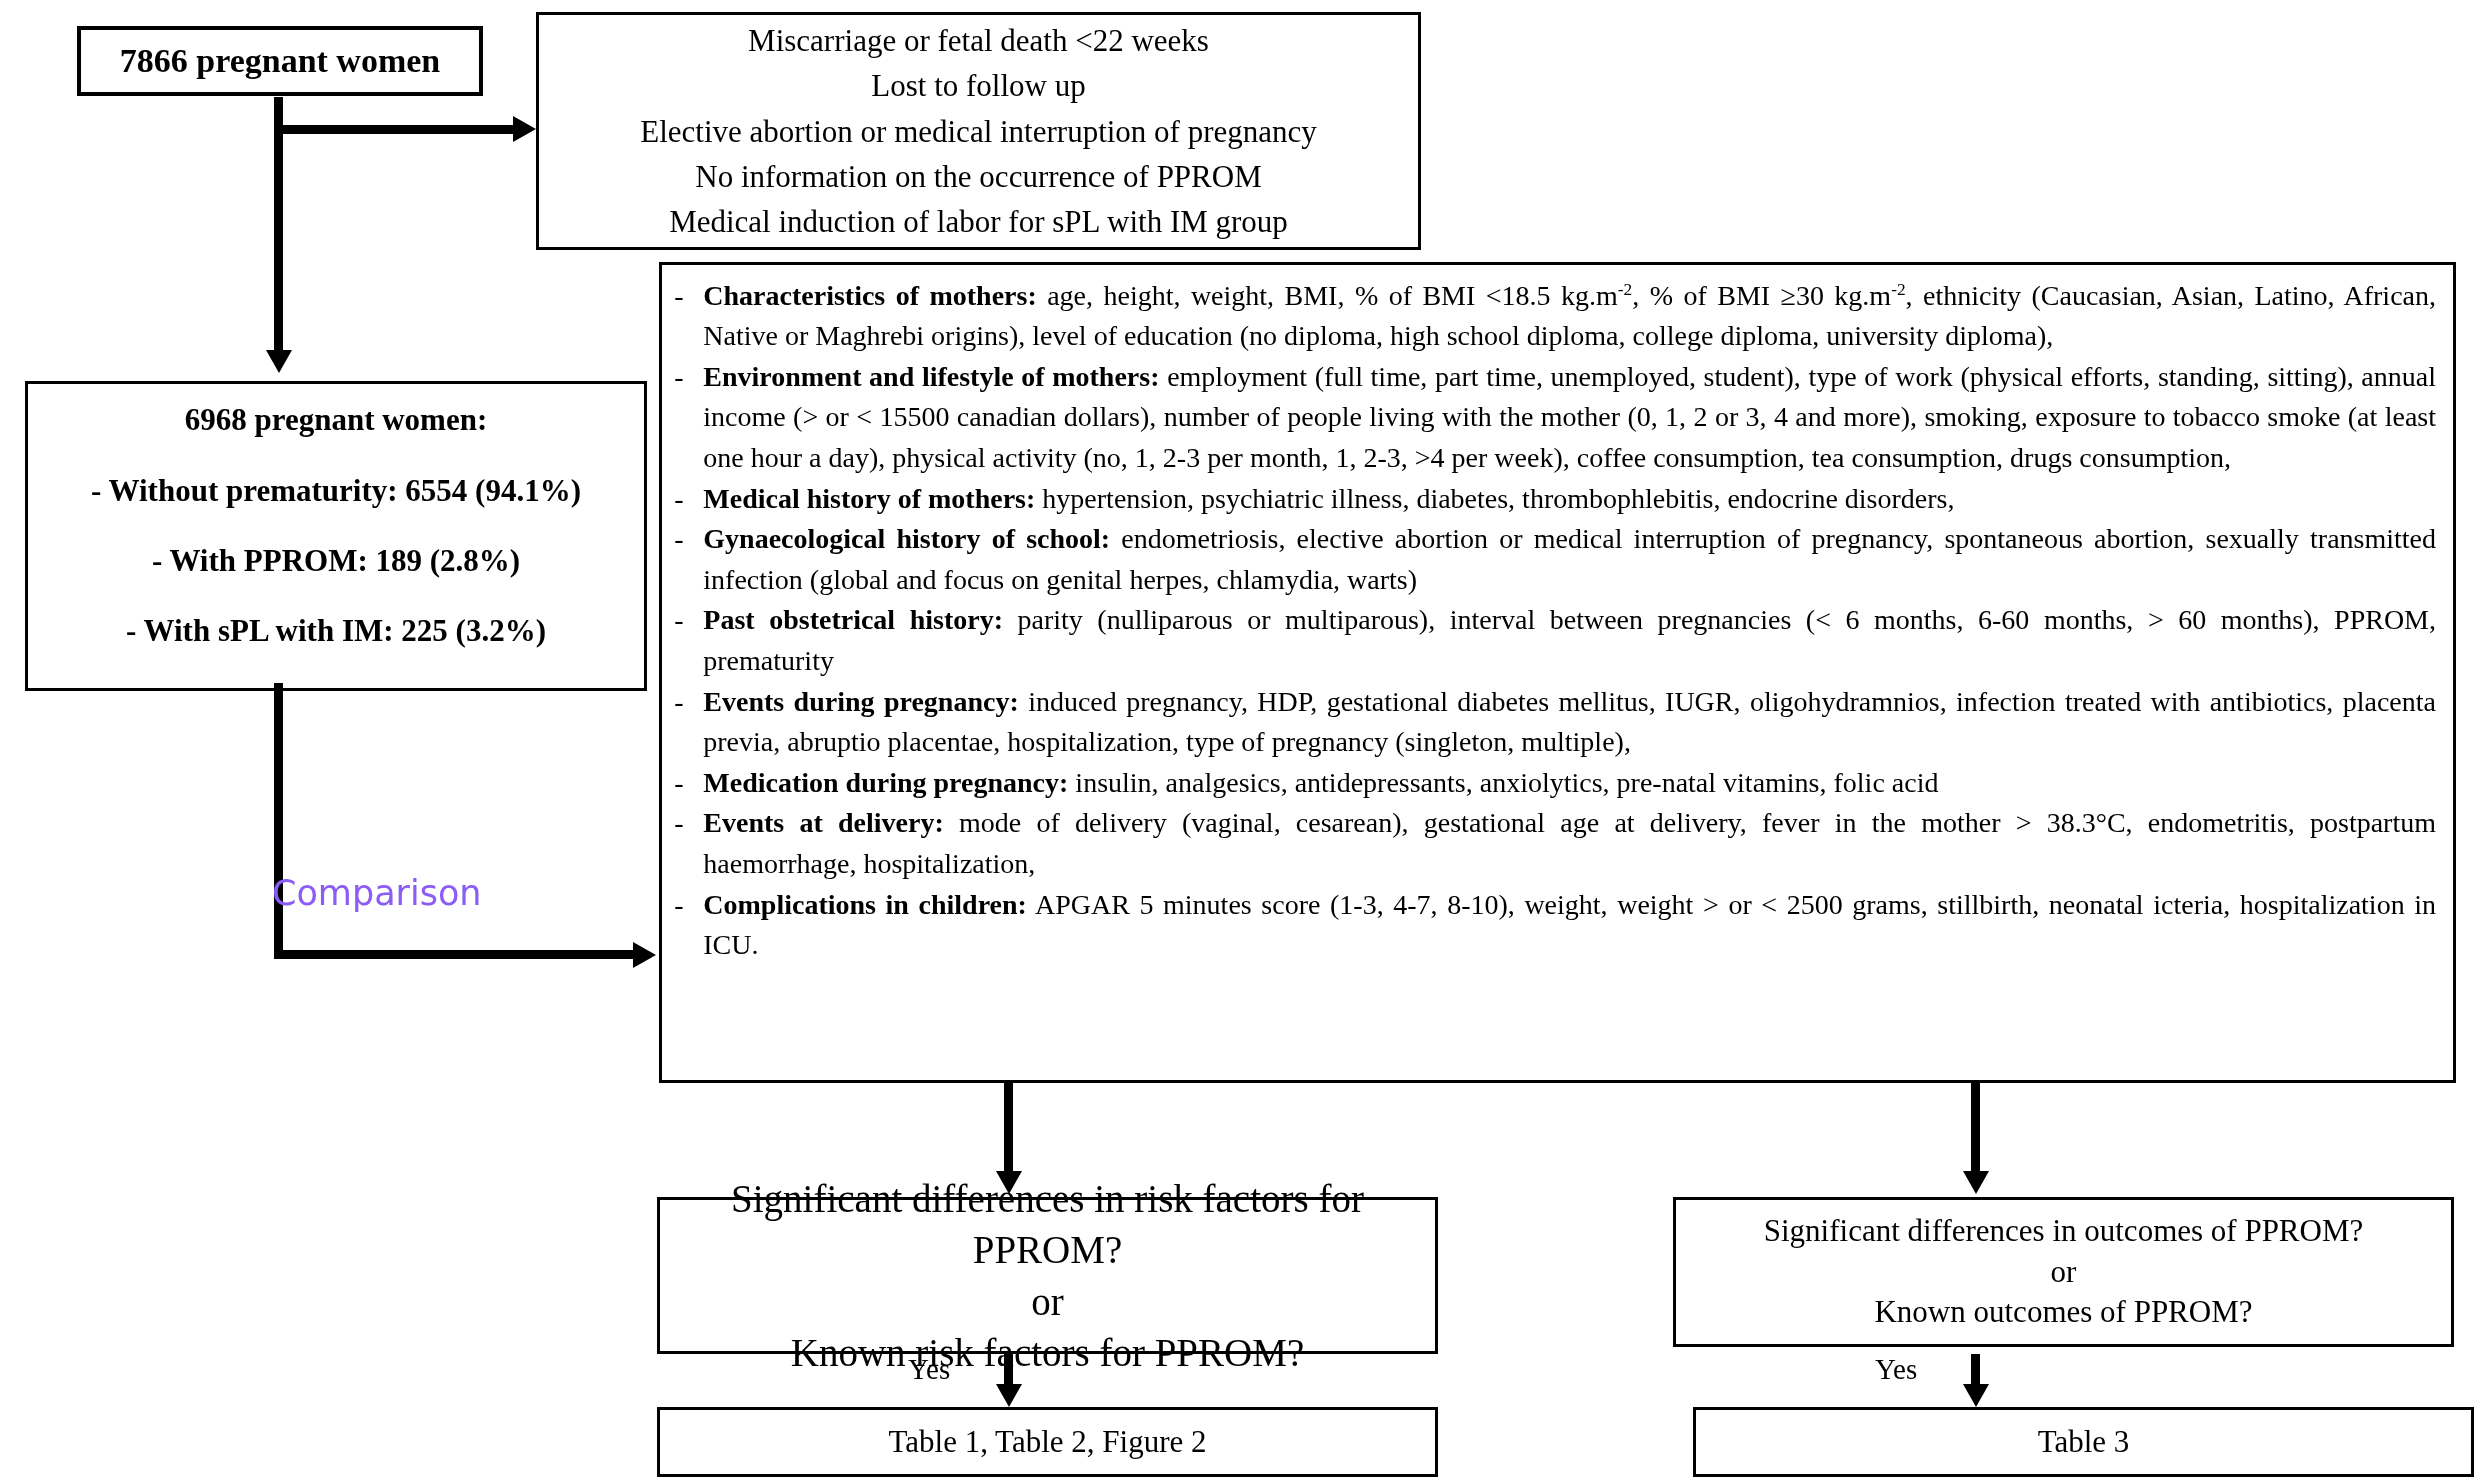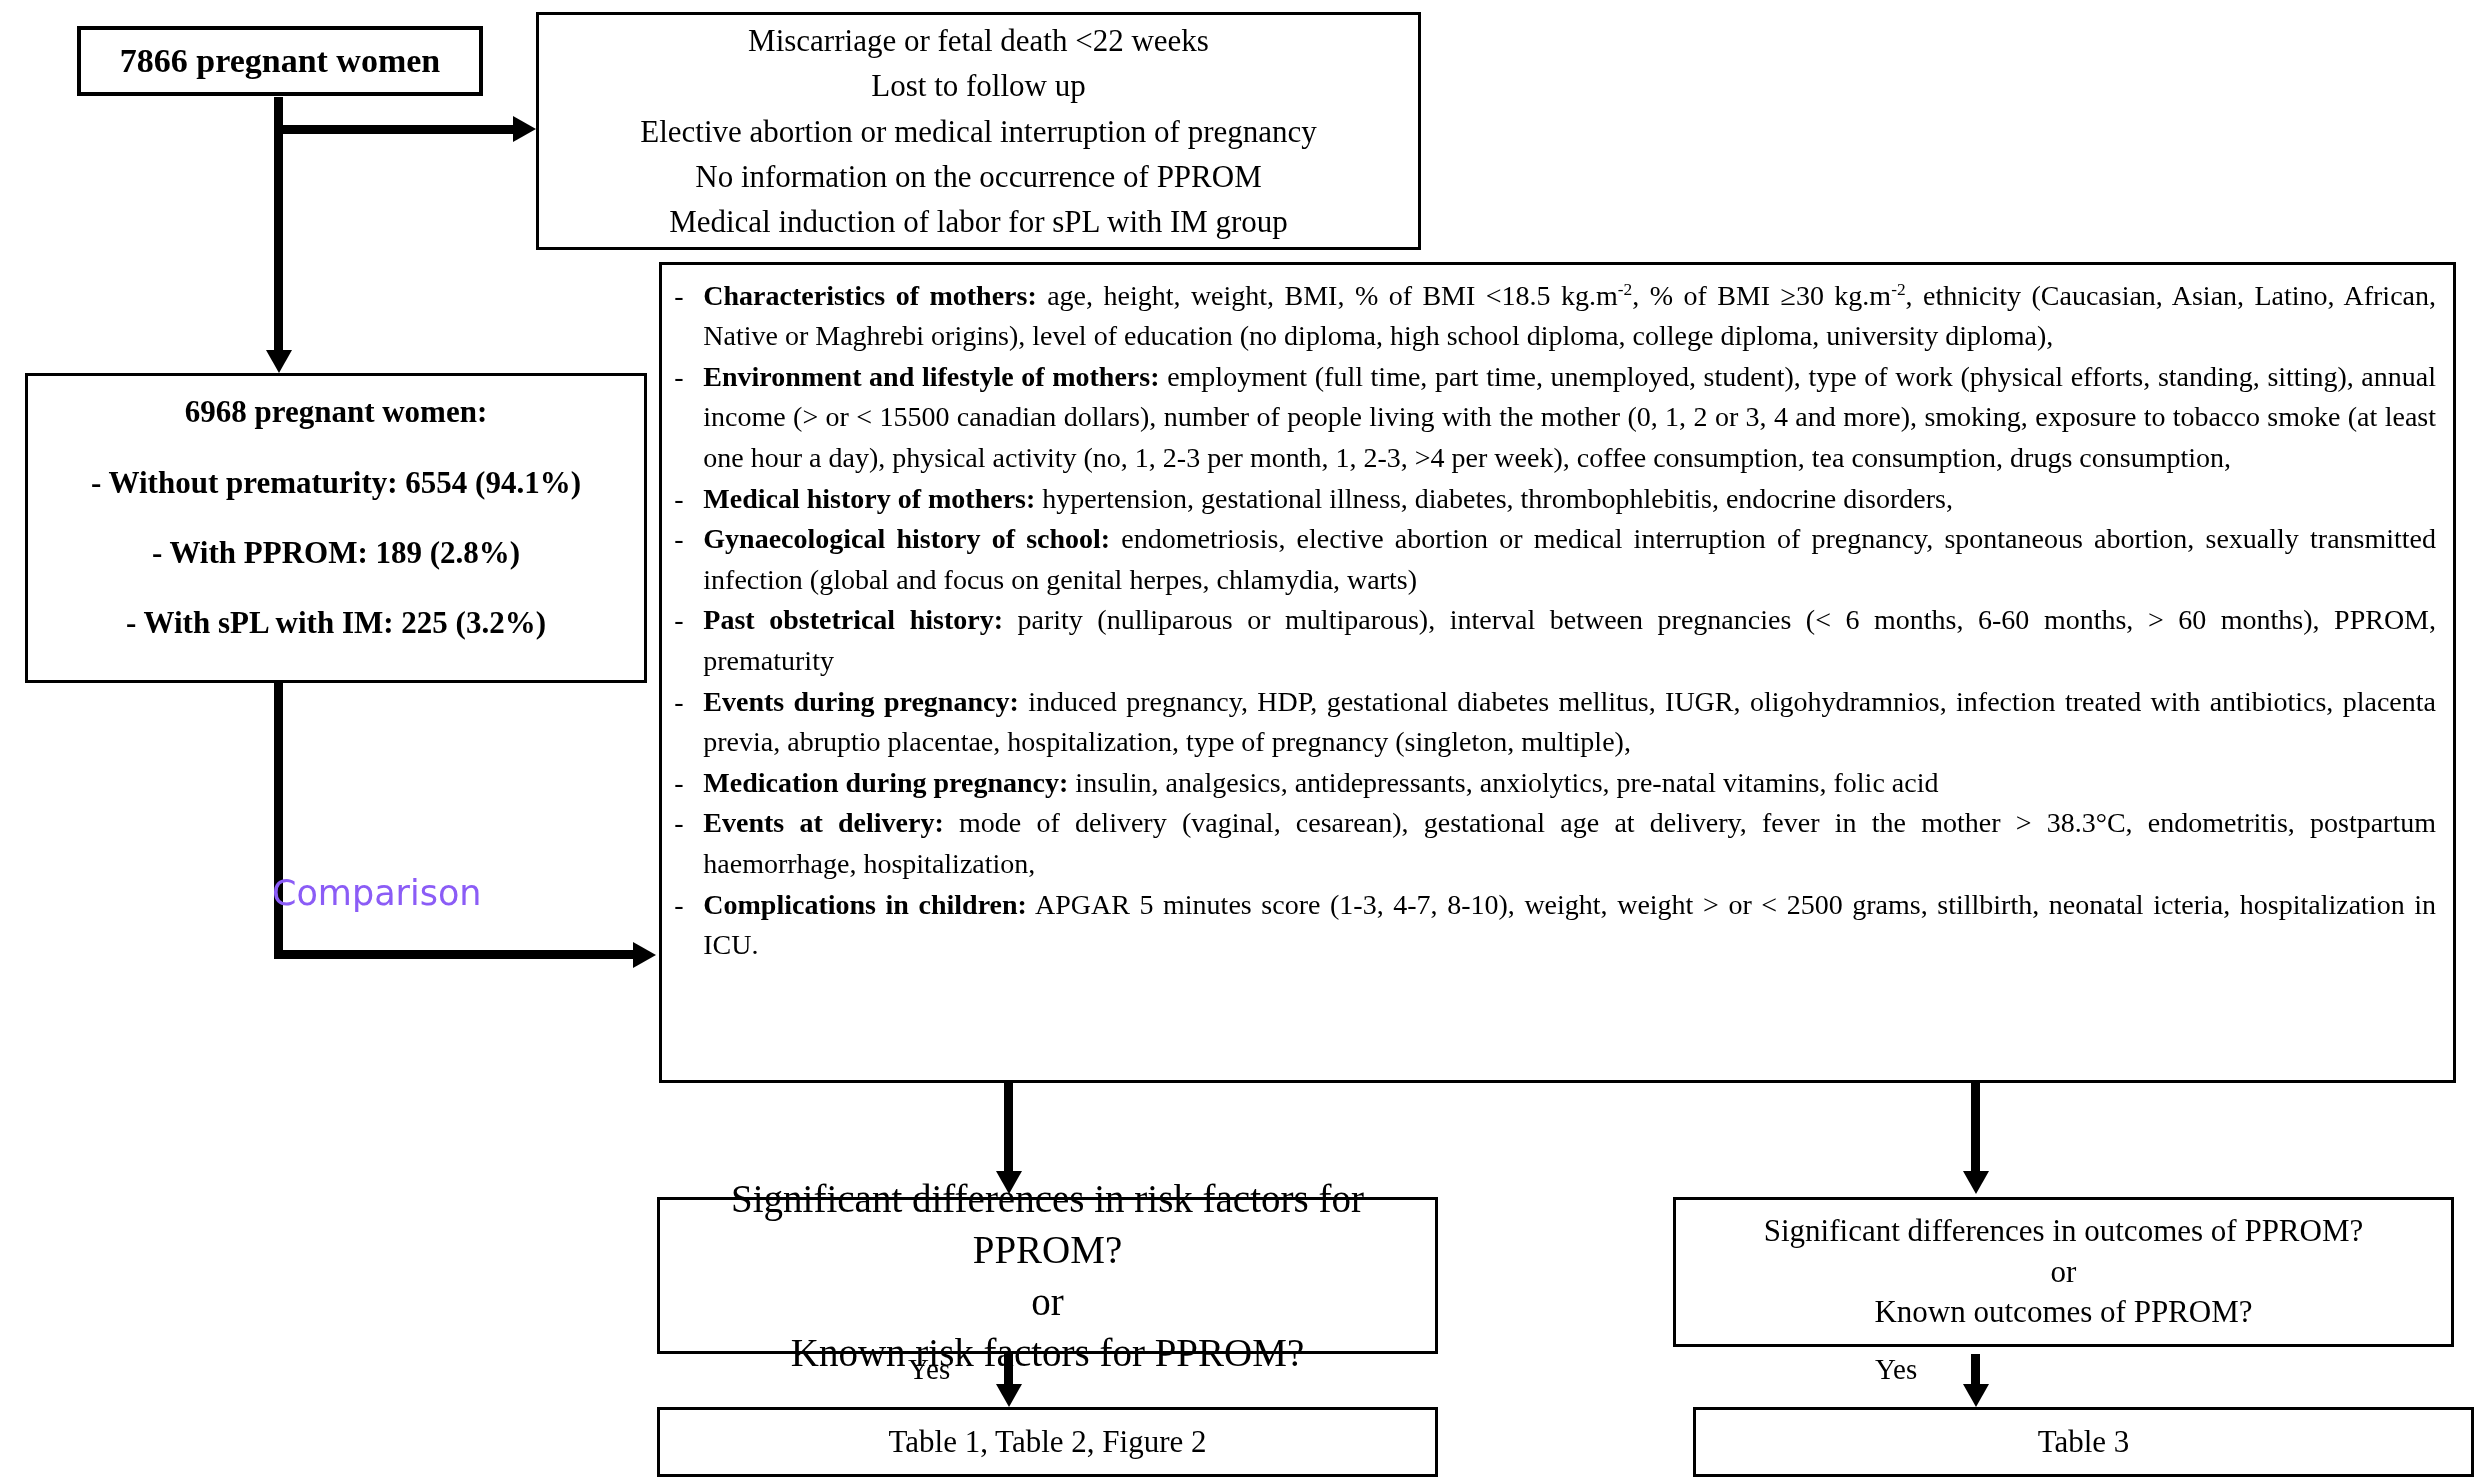--- a/index.html
+++ b/index.html
@@ -40,21 +40,21 @@
   #box-exclusions {
     left: 536px; top: 12.3px; width: 885px; height: 238px;
     border-width: 3.8px;
     font-size: 31px;
     line-height: 1.46;
     padding: 6.1px 7.7px;
     justify-content: center;
   }
 
   #box-cohort-final {
-    left: 25px; top: 373px; width: 622px; height: 310px;
+    left: 25px; top: 381px; width: 622px; height: 310px;
     border-width: 3.8px;
     font-weight: bold;
     font-size: 31px;
     justify-content: flex-start;
     padding-top: 18.4px;
   }
   #box-cohort-final .hdr { margin-bottom: 35px; }
   #box-cohort-final .sub { margin-bottom: 34px; }
   #box-cohort-final .sub2 { margin-bottom: 0px; }
 
@@ -185,21 +185,21 @@
       <span class="var-text"><b>Characteristics of mothers:</b><span> age, height, weight, BMI, % of BMI &lt;18.5 kg.m<sup>-2</sup>, % of BMI ≥30 kg.m<sup>-2</sup>, ethnicity (Caucasian, Asian, Latino, African, Native or Maghrebi origins), level of education (no diploma, high school diploma, college diploma, university diploma),</span></span>
     </div>
 
     <div class="var-item">
       <span class="var-dash">-</span>
       <span class="var-text"><b>Environment and lifestyle of mothers:</b><span> employment (full time, part time, unemployed, student), type of work (physical efforts, standing, sitting), annual income (&gt; or &lt; 15500 canadian dollars), number of people living with the mother (0, 1, 2 or 3, 4 and more), smoking, exposure to tobacco smoke (at least one hour a day), physical activity (no, 1, 2-3 per month, 1, 2-3, &gt;4 per week), coffee consumption, tea consumption, drugs consumption,</span></span>
     </div>
 
     <div class="var-item">
       <span class="var-dash">-</span>
-      <span class="var-text"><b>Medical history of mothers:</b><span> hypertension, gestational illness, diabetes, thrombophlebitis, endocrine disorders,</span></span>
+      <span class="var-text"><b>Medical history of mothers:</b><span> hypertension, psychiatric illness, diabetes, thrombophlebitis, endocrine disorders,</span></span>
     </div>
 
     <div class="var-item">
       <span class="var-dash">-</span>
       <span class="var-text"><b>Gynaecological history of school:</b><span> endometriosis, elective abortion or medical interruption of pregnancy, spontaneous abortion, sexually transmitted infection (global and focus on genital herpes, chlamydia, warts)</span></span>
     </div>
 
     <div class="var-item">
       <span class="var-dash">-</span>
       <span class="var-text"><b>Past obstetrical history:</b><span> parity (nulliparous or multiparous), interval between pregnancies (&lt; 6 months, 6-60 months, &gt; 60 months), PPROM, prematurity</span></span>

